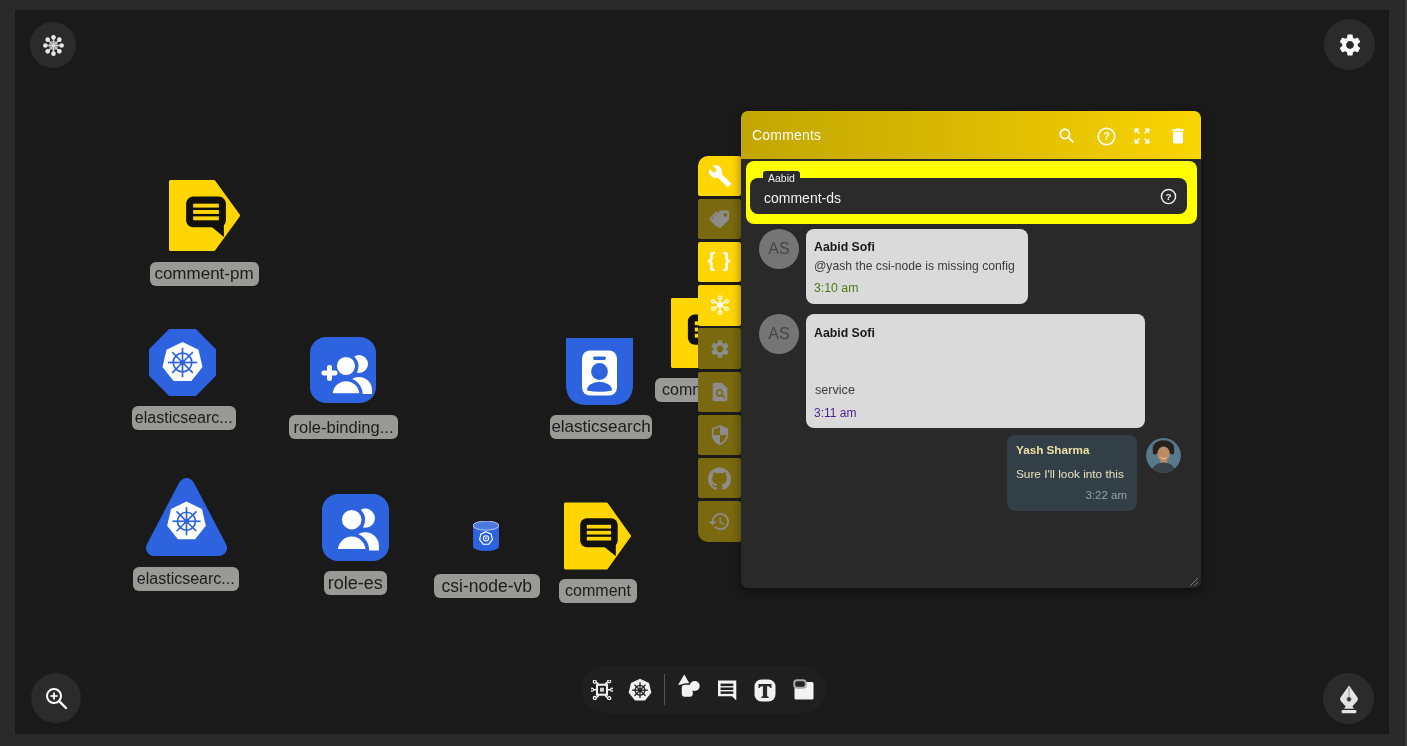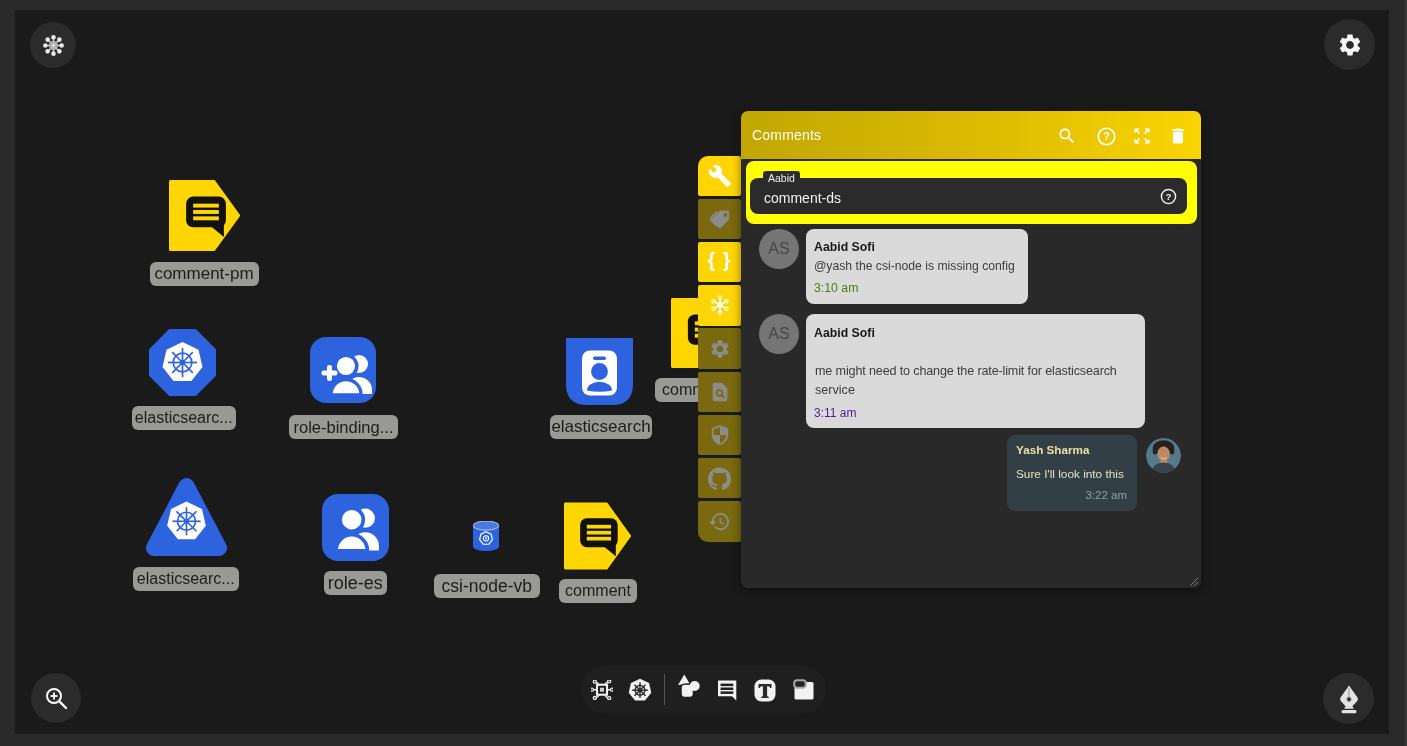--- a/index.html
+++ b/index.html
@@ -266,21 +266,20 @@
 
   <div class="abs" style="left:18.5px;top:118px;width:40px;height:40px;border-radius:50%;background:#757575;color:#464646;font-size:16px;display:flex;align-items:center;justify-content:center">AS</div>
   <div class="abs" style="left:65.5px;top:118px;width:221.5px;height:75px;background:#dadada;border-radius:8px">
     <div class="abs" style="left:8px;top:11px;font-size:12.3px;font-weight:bold;color:#181818">Aabid Sofi</div>
     <div class="abs" style="left:8px;top:30px;font-size:12.2px;color:#3c3c3c;white-space:nowrap">@yash the csi-node is missing config</div>
     <div class="abs" style="left:8px;top:52px;font-size:12.3px;color:#4d7c0f">3:10 am</div>
   </div>
   <div class="abs" style="left:18.5px;top:203px;width:40px;height:40px;border-radius:50%;background:#757575;color:#464646;font-size:16px;display:flex;align-items:center;justify-content:center">AS</div>
   <div class="abs" style="left:65.5px;top:202.5px;width:339px;height:114px;background:#dadada;border-radius:8px">
     <div class="abs" style="left:8px;top:12px;font-size:12.3px;font-weight:bold;color:#181818">Aabid Sofi</div>
-    <div class="abs" style="left:9px;top:50px;font-size:12.6px;color:#3c3c3c;white-space:nowrap;letter-spacing:-0.15px">me might need to change the rate-limit for elasticsearch</div>
     <div class="abs" style="left:9px;top:69px;font-size:12.6px;color:#3c3c3c">service</div>
     <div class="abs" style="left:8px;top:92px;font-size:12px;color:#4c1d95">3:11 am</div>
   </div>
   <div class="abs" style="left:266px;top:324px;width:130.5px;height:76px;background:#333f47;border-radius:8px">
     <div class="abs" style="left:9.5px;top:8px;font-size:11.7px;font-weight:bold;color:#eedfa6">Yash Sharma</div>
     <div class="abs" style="left:9.5px;top:32px;font-size:11.8px;color:#e8e0bd;white-space:nowrap">Sure I'll look into this</div>
     <div class="abs" style="right:10px;top:54px;font-size:11.5px;color:#93a0a7">3:22 am</div>
   </div>
   <div class="abs" style="left:405px;top:327px;width:35px;height:35px;border-radius:50%;overflow:hidden">
     <svg width="35" height="35" viewBox="0 0 35 35">

